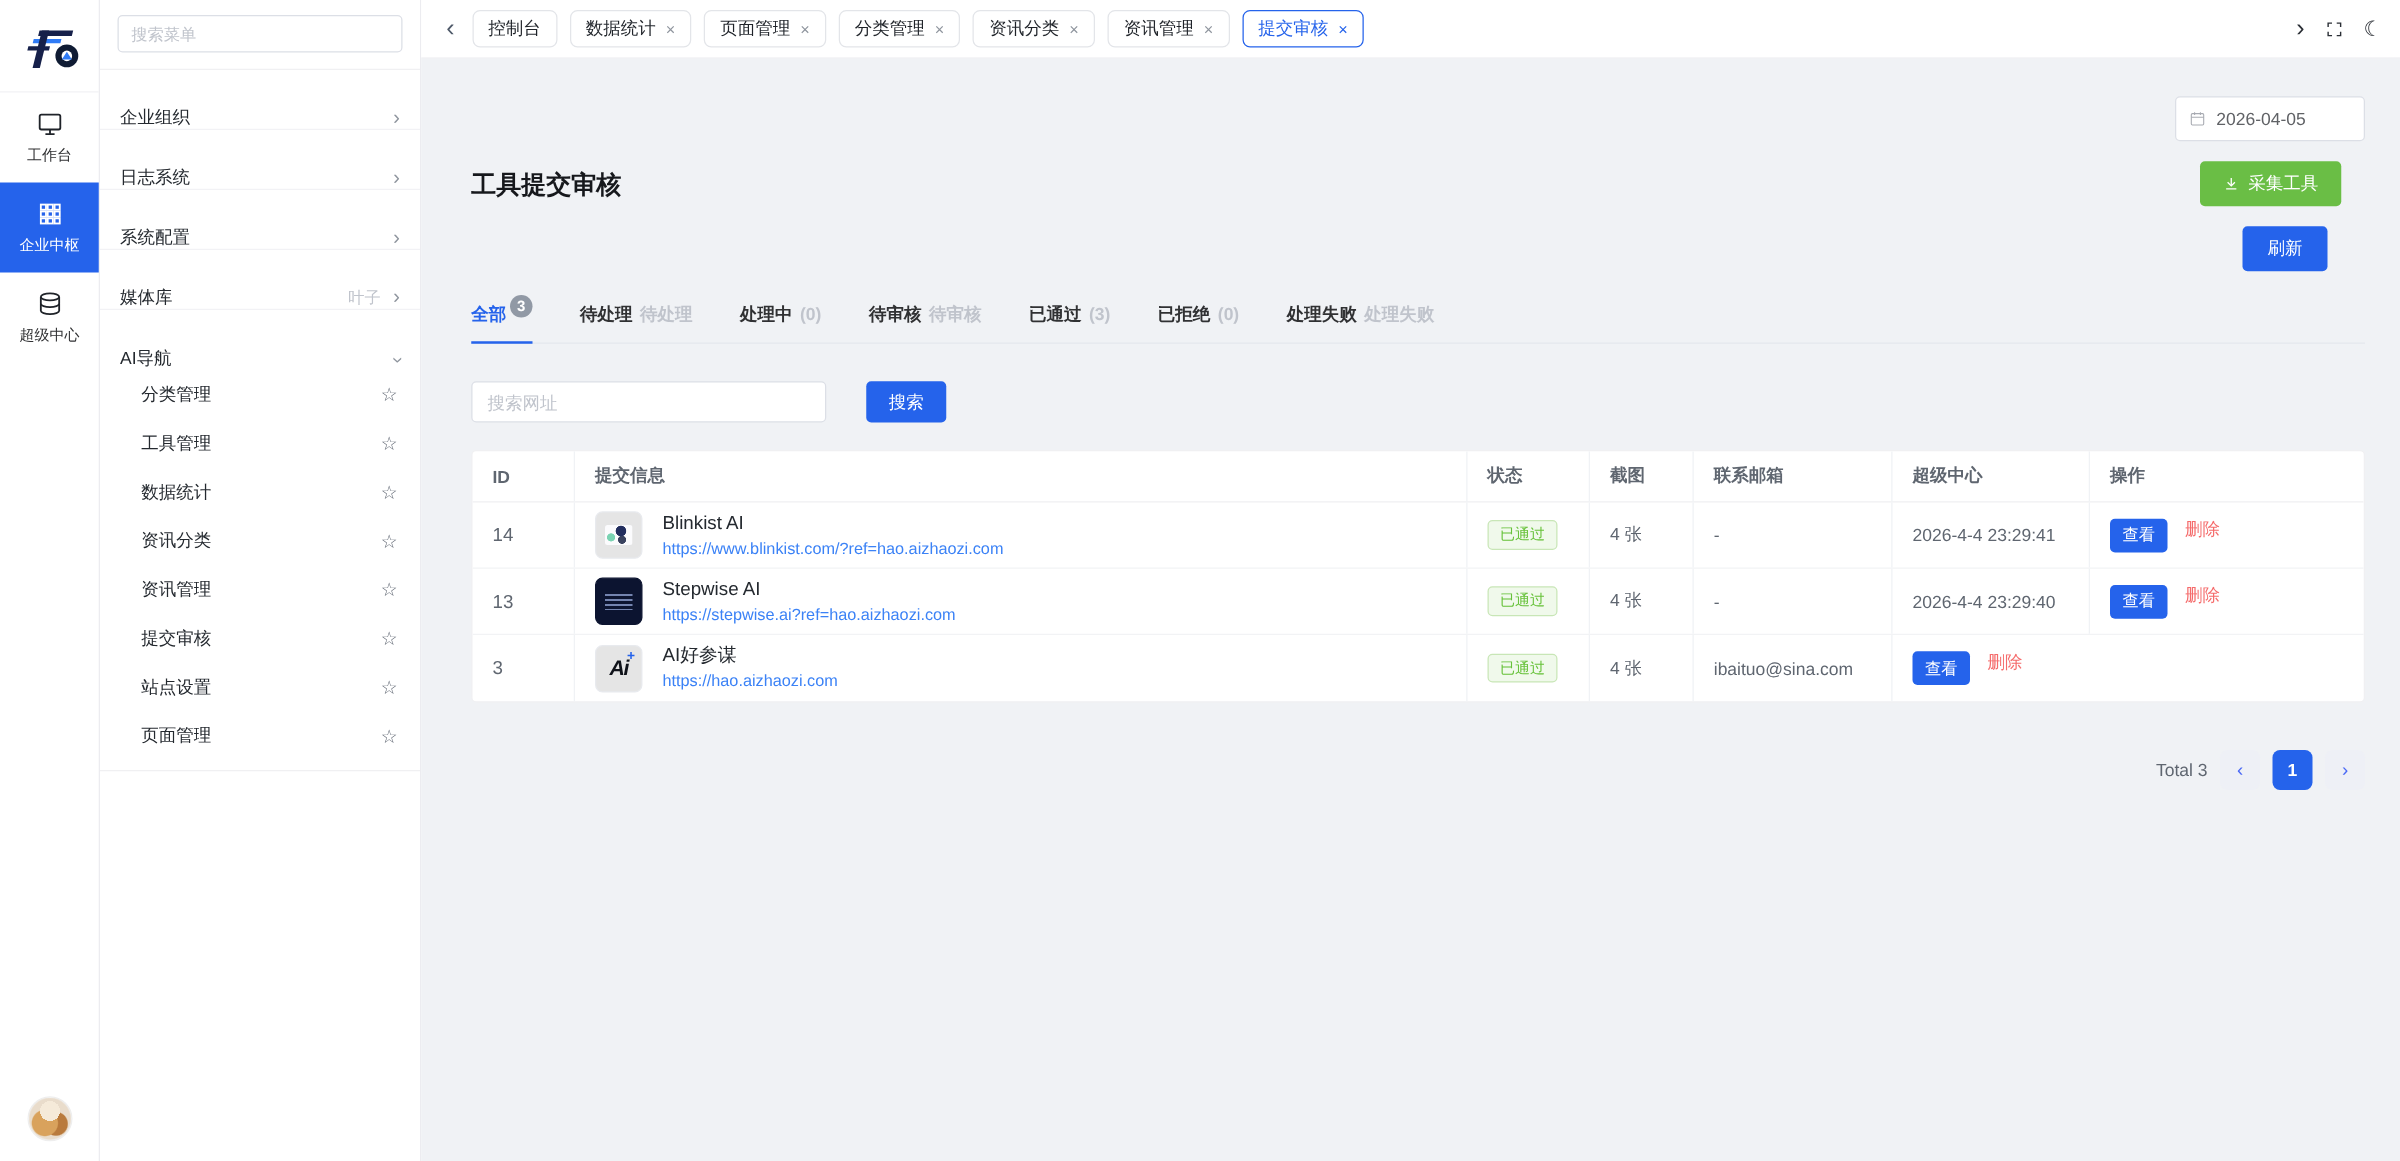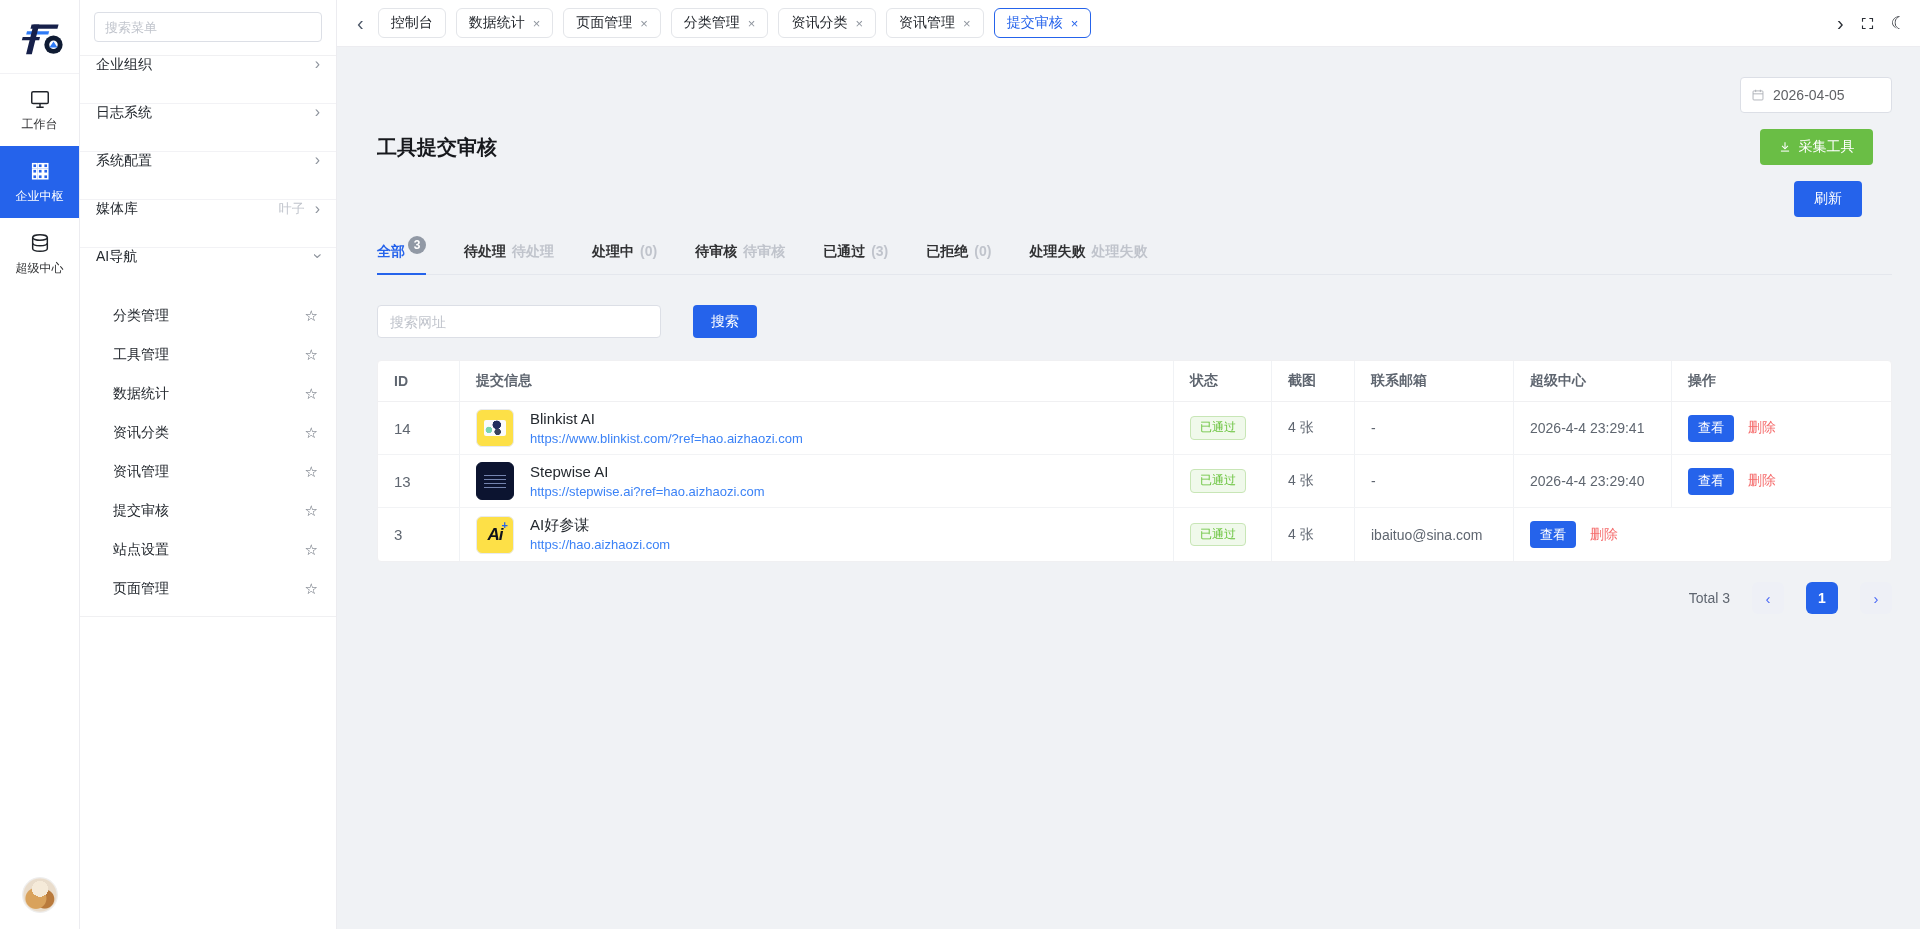--- a/index.html
+++ b/index.html
@@ -19,21 +19,21 @@
                 radial-gradient(circle at 38% 60%, #d9a25c 0 10px, transparent 11px),
                 radial-gradient(circle at 64% 62%, #b97a3c 0 9px, transparent 10px),
                 radial-gradient(circle at 50% 50%, #e9dccb 0 16px, #efe9e2 17px); border:1px solid #eee; }
 
   
   .sidebar { width:257px; height:100%; background:#fff; border-right:1px solid #ececf0; flex-shrink:0; display:flex; flex-direction:column; }
   .sidebar-search { padding:12px 14px 13px; border-bottom:1px solid #f0f0f2; }
   .sidebar-search input { width:100%; height:30px; border:1px solid #dcdfe6; border-radius:4px; padding:0 10px; font-size:13px; color:#303133; outline:none; }
   .sidebar-search input::placeholder { color:#c0c4cc; }
   .menu { flex:1; overflow:hidden; }
-  .menu-item { height:48px; display:flex; align-items:flex-start; justify-content:space-between; padding:0 16px; cursor:pointer; font-size:14px; color:#24292f; border-bottom:1px solid #f2f2f5; }
+  .menu-item { height:48px; display:flex; align-items:flex-end; justify-content:space-between; padding:0 16px; cursor:pointer; font-size:14px; color:#24292f; border-bottom:1px solid #f2f2f5; }
   .menu-item.no-border { border-bottom:none; }
   .menu-item .mi-right { display:flex; align-items:center; gap:10px; }
   .menu-extra { color:#c0c4cc; font-size:13px; }
   .chev { color:#8f959e; font-size:16px; line-height:1; display:inline-block; }
   .chev.down { transform:rotate(90deg); }
   .submenu-item { height:39px; display:flex; align-items:center; justify-content:space-between; padding:0 18px 0 33px; cursor:pointer; font-size:14px; color:#24292f; }
   .star { color:#5f6672; font-size:15px; cursor:pointer; }
   .menu-divider { border-bottom:1px solid #f0f0f2; margin-top:8px; }
 
   
@@ -82,43 +82,43 @@
   .table-card { margin-top:22px; background:#fff; border-radius:4px; border:1px solid #f0f0f2; overflow:hidden; }
   .t-row { display:grid; grid-template-columns:82px 1fr 98px 83px 159px 158px 219px; align-items:stretch; }
   .t-head { height:41px; border-bottom:1px solid #f0f0f2; }
   .t-head .t-cell { color:#5f6670; font-weight:700; font-size:14px; }
   .t-cell { display:flex; align-items:center; padding:0 16px; border-right:1px solid #f0f2f5; min-width:0; }
   .t-cell:last-child { border-right:none; }
   .t-body-row { height:53px; border-bottom:1px solid #f2f3f5; }
   .t-body-row:last-child { border-bottom:none; }
   .cell-id { color:#5f6670; font-size:15px; }
   .submission { display:flex; align-items:center; gap:16px; min-width:0; }
-  .thumb { width:38px; height:38px; border:1px solid #e8eaee; border-radius:6px; background:#fde047; display:flex; align-items:center; justify-content:center; cursor:pointer; flex-shrink:0; position:relative; overflow:hidden; }
+  .thumb { width:38px; height:38px; border:1px solid #e8eaee; border-radius:6px; background:#e5e5e5; display:flex; align-items:center; justify-content:center; cursor:pointer; flex-shrink:0; position:relative; overflow:hidden; }
   .thumb[data-variant="light"]::before { content:""; width:22px; height:16px; border-radius:2px;
     background: radial-gradient(circle at 22% 62%, #7ad3b2 0 3px, transparent 3.5px),
                 radial-gradient(circle at 58% 30%, #222e5e 0 4px, transparent 4.5px),
                 radial-gradient(circle at 62% 74%, #39425e 0 3px, transparent 3.5px),
                 #fbfbfd; }
   .thumb[data-variant="dark"] { background:#0c1430; border-color:#0c1430; }
   .thumb[data-variant="dark"]::before { content:""; width:22px; height:13px;
     background: repeating-linear-gradient(#8ea0cf 0 1.5px, transparent 1.5px 4px); opacity:.8; }
   .thumb-text { font-weight:800; font-style:italic; font-size:17px; color:#10131a; letter-spacing:-1px; }
   .thumb-spark { display:none; position:absolute; top:3px; right:5px; color:#2563eb; font-weight:800; font-size:11px; line-height:1; }
   .thumb[data-variant="ai"] .thumb-spark { display:block; }
   .sub-lines { display:flex; flex-direction:column; gap:3px; min-width:0; }
   .sub-name { font-size:15px; color:#24292f; line-height:1.2; }
   .sub-url { font-size:13px; color:#3b82f6; text-decoration:none; line-height:1.2; cursor:pointer; }
   .status-badge { display:inline-block; padding:3px 9px; font-size:12px; color:#67c23a; background:#f0f9eb; border:1px solid #c8e6b6; border-radius:4px; line-height:1.3; }
   .cell-shots, .cell-email, .cell-time { color:#5f6670; font-size:14px; }
-  .actions { display:flex; align-items:center; gap:14px; }
+  .actions { display:flex; align-items:flex-start; gap:14px; }
   .btn-view { height:27px; padding:0 10px; font-size:13px; border-radius:4px; background:#2563eb; }
   .link-delete { color:#f56c6c; font-size:14px; cursor:pointer; }
 
   
-  .pagination { margin-top:20px; display:flex; align-items:center; justify-content:flex-end; gap:22px; }
+  .pagination { margin-top:38px; display:flex; align-items:center; justify-content:flex-end; gap:10px; }
   .pg-total { color:#5f6670; font-size:14px; }
   .pg-btn { width:32px; height:32px; border-radius:6px; background:#eef0f6; color:#4968f6; display:flex; align-items:center; justify-content:center; font-size:15px; cursor:pointer; }
   .pg-page { width:32px; height:32px; border-radius:6px; background:#2563eb; color:#fff; font-weight:700; display:flex; align-items:center; justify-content:center; font-size:14px; cursor:pointer; }
 
   
   .footer { height:44px; display:flex; align-items:center; justify-content:center; color:#848a96; font-size:14px; flex-shrink:0; }
   .spacer { flex:1; }
 </style>
 </head>
 <body>

